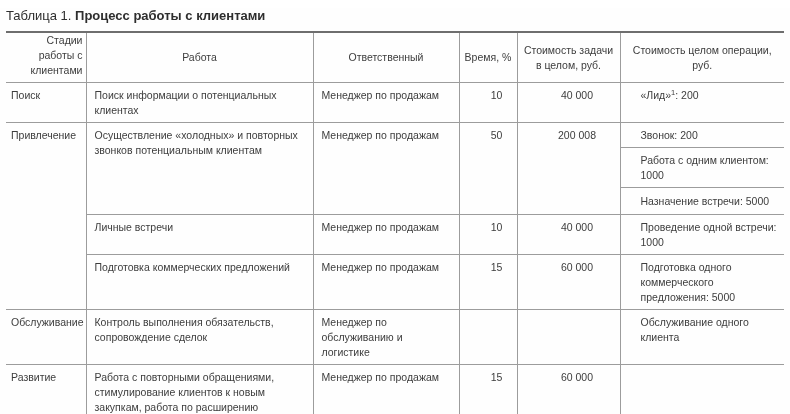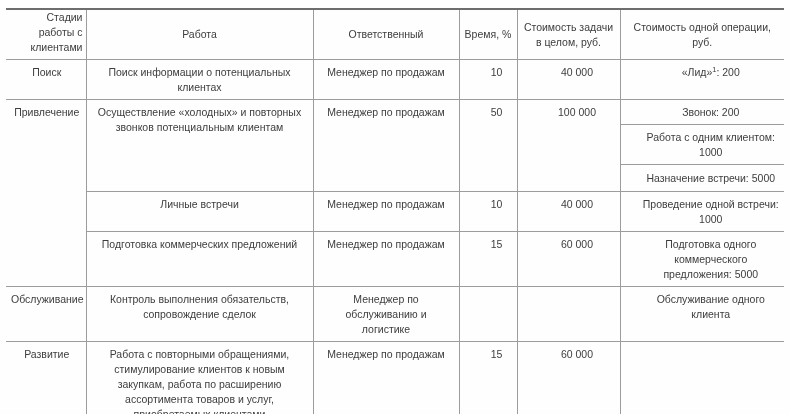--- a/index.html
+++ b/index.html
@@ -42,21 +42,20 @@
   th {
     vertical-align: middle;
     text-align: center;
     padding: 4px 5px;
   }
   th.col-stage { text-align: right; padding: 0 3px 4px 5px; }
 
   td {
     vertical-align: top;
     padding: 5px 8px 4px 8px;
-    text-align: center;
   }
   td.stage { padding-left: 5px; padding-right: 3px; }
   td.num { text-align: center; padding-left: 19px; padding-right: 2px; }
   td.op { padding: 5px 3px 4px 20px; }
   td.mid { vertical-align: middle; }
 
   tr.r-head { height: 43px; }
   tr.r1 { height: 35px; }
   tr.r2 { height: 25px; }
   tr.r3 { height: 34px; }
@@ -66,56 +65,60 @@
   tr.r7 { height: 49px; margin-top: 19px; }
   tr.r8 { height: 75px; }
 
   sup { font-size: 7.5px; line-height: 0; }
 </style>
 </head>
 <body>
 
 <div class="page">
 
+  <div class="caption">
+    <span>Таблица 1.</span>
+    <b>Процесс работы с клиентами</b>
+  </div>
 
   <table class="main">
     <colgroup>
       <col style="width:80px">
       <col style="width:227px">
       <col style="width:146px">
       <col style="width:58px">
       <col style="width:103px">
       <col style="width:164px">
     </colgroup>
     <thead>
       <tr class="r-head">
         <th class="col-stage">Стадии работы с клиентами</th>
         <th>Работа</th>
         <th>Ответственный</th>
         <th>Время, %</th>
         <th>Стоимость задачи в целом, руб.</th>
-        <th>Стоимость одной операции, руб.</th>
+        <th>Стоимость целом операции, руб.</th>
       </tr>
     </thead>
     <tbody>
       <tr class="r1">
         <td class="stage">Поиск</td>
         <td>Поиск информации о потенциальных клиентах</td>
         <td>Менеджер по продажам</td>
         <td class="num">10</td>
         <td class="num">40 000</td>
         <td class="op"><span>«Лид»</span><sup>1</sup><span>: 200</span></td>
       </tr>
 
       <tr class="r2">
         <td class="stage" rowspan="5">Привлечение</td>
         <td rowspan="3">Осуществление «холодных» и повторных звонков потенциальным клиентам</td>
         <td rowspan="3">Менеджер по продажам</td>
         <td class="num" rowspan="3">50</td>
-        <td class="num" rowspan="3">100 000</td>
+        <td class="num" rowspan="3">200 008</td>
         <td class="op mid">Звонок: 200</td>
       </tr>
       <tr class="r3">
         <td class="op mid">Работа с одним клиентом: 1000</td>
       </tr>
       <tr class="r4">
         <td class="op mid">Назначение встречи: 5000</td>
       </tr>
 
       <tr class="r5">

